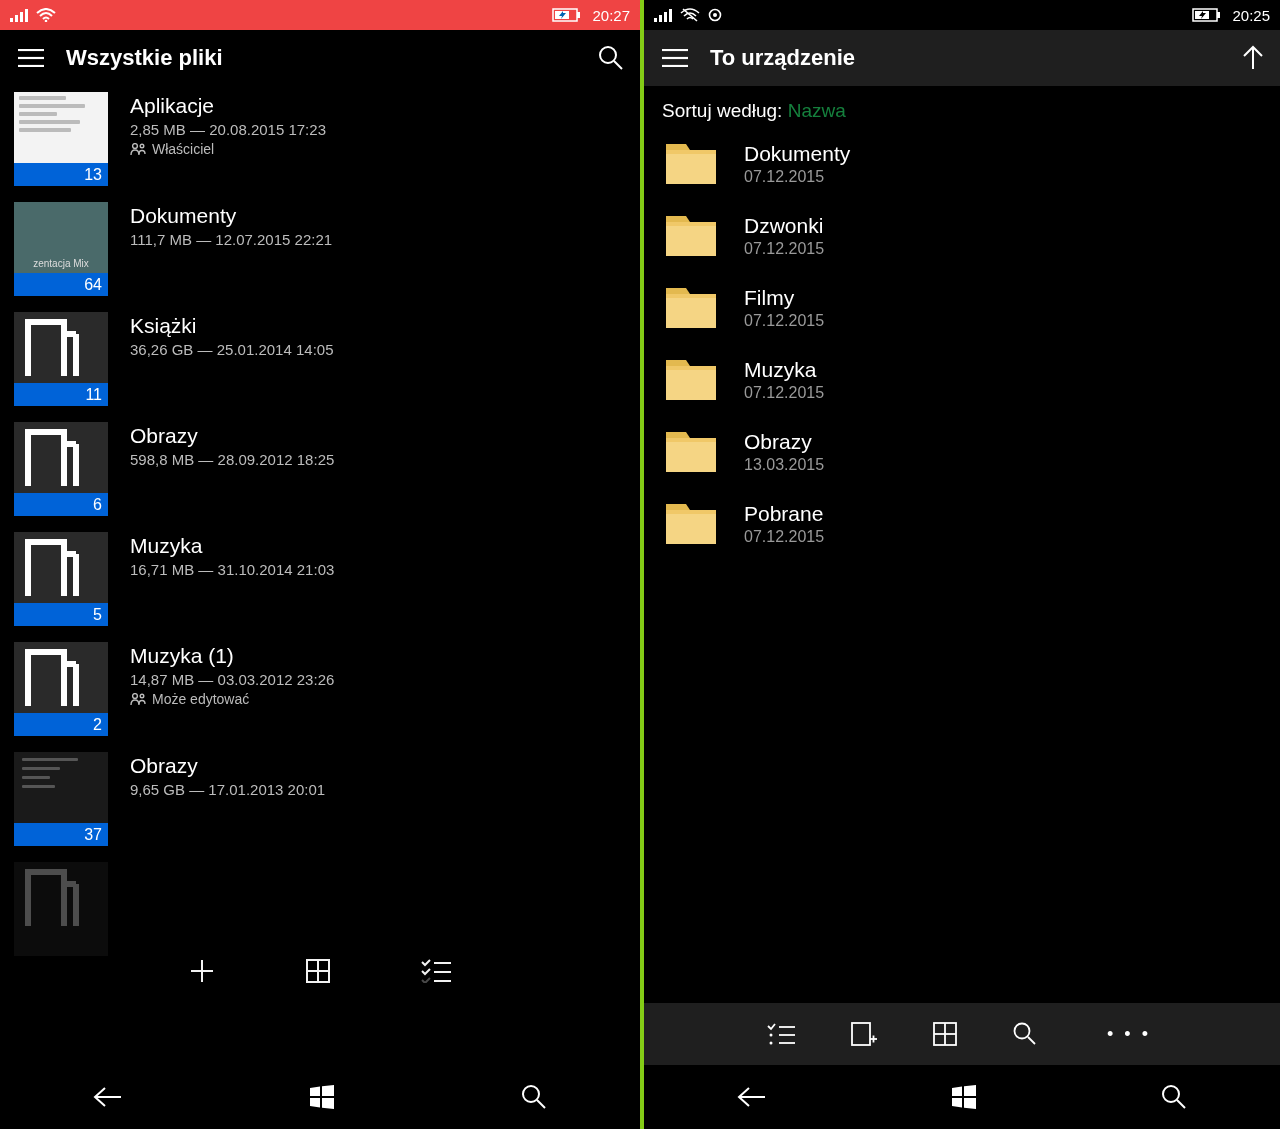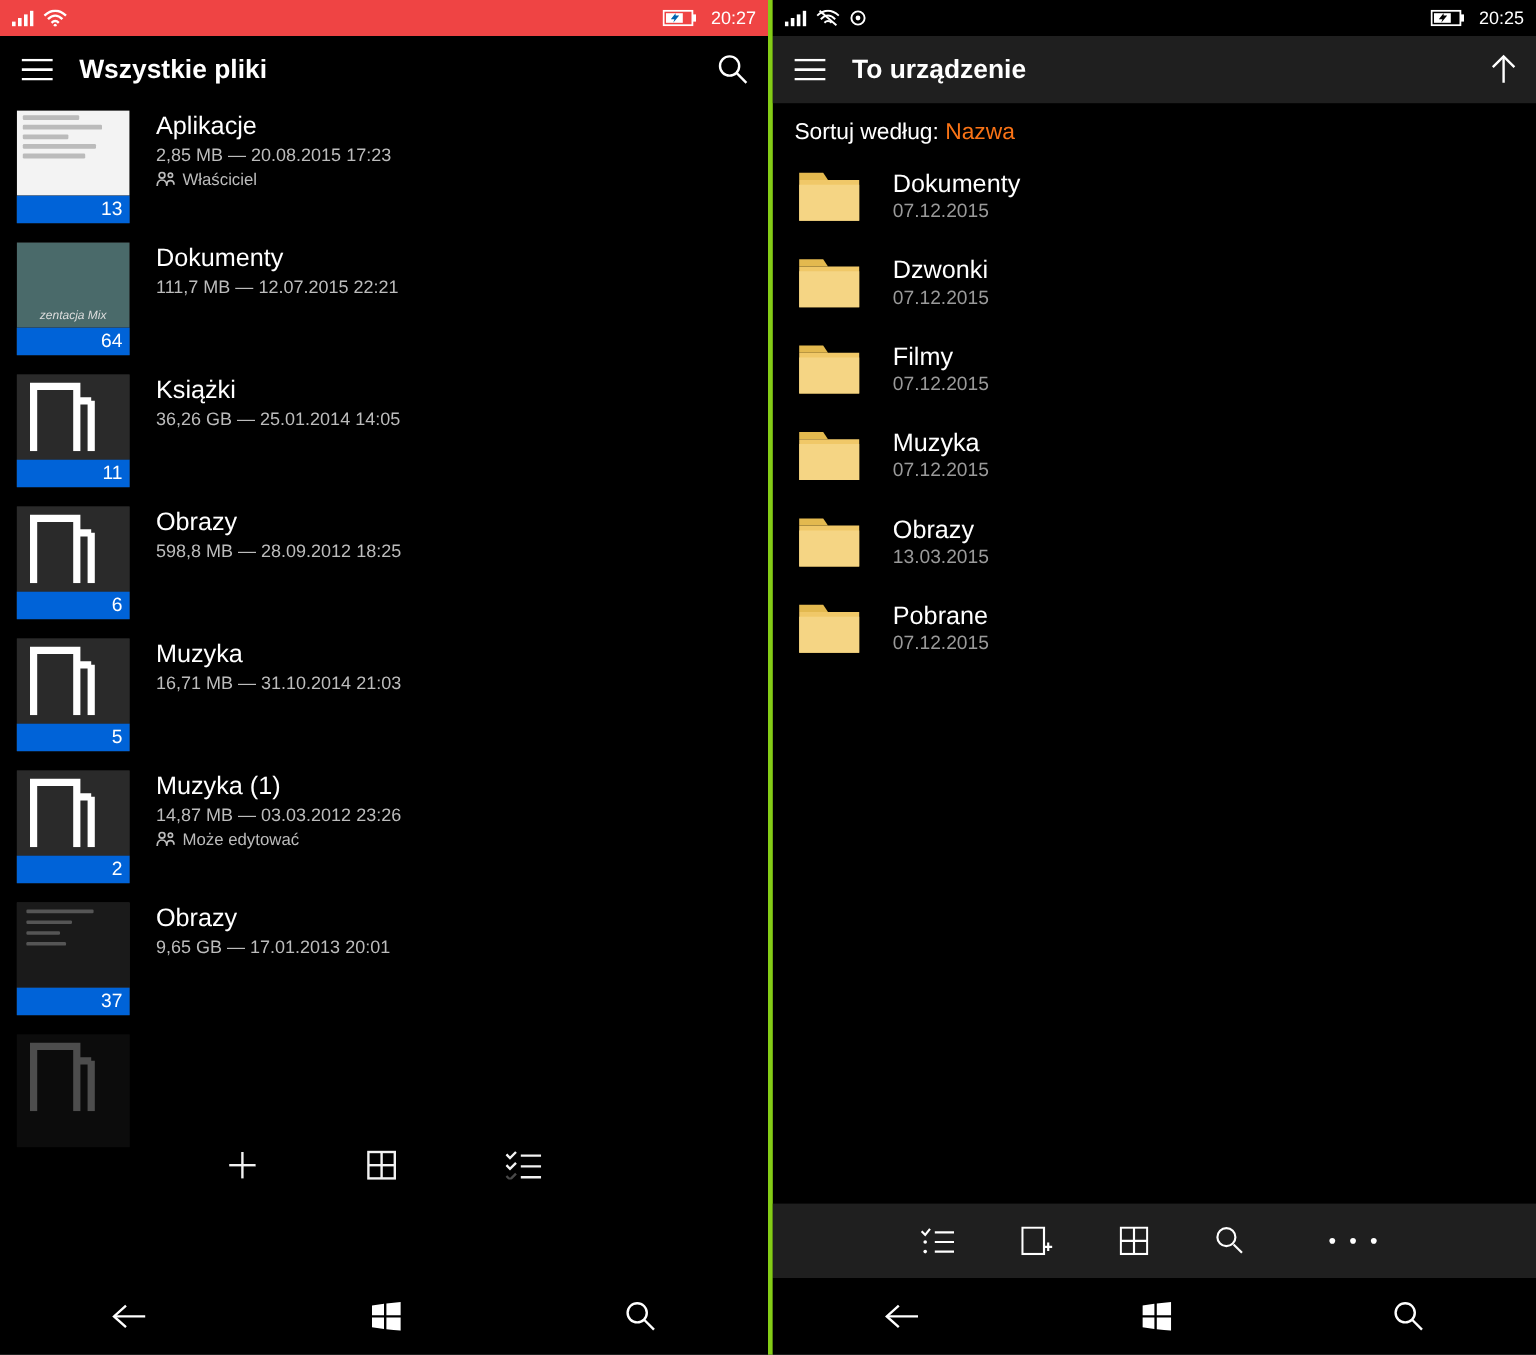--- a/index.html
+++ b/index.html
@@ -46,40 +46,40 @@
     font-size: 22px;
     font-weight: 600;
     flex: 1;
   }
   .icon-btn { display: inline-flex; align-items: center; justify-content: center; }
   
   .sort-row {
     padding: 14px 18px;
     font-size: 19px;
   }
-  .sort-value { color: #f97316; }
+  .sort-value { color: #15803d; }
   
   .content { flex: 1; overflow: hidden; position: relative; }
   
   .od-list { padding: 6px 0 0 14px; }
   .od-item {
     display: flex;
     gap: 22px;
     margin-bottom: 16px;
     align-items: flex-start;
   }
   .od-thumb {
     width: 94px;
     height: 94px;
     background: #2a2a2a;
     position: relative;
     display: flex;
     flex-direction: column;
   }
-  .od-thumb .thumb-body { flex: 1; position: relative; overflow: hidden; font-style: italic; }
+  .od-thumb .thumb-body { flex: 1; position: relative; overflow: hidden; }
   .od-thumb .count {
     height: 23px;
     background: #0063d8;
     color: #fff;
     font-size: 16px;
     text-align: right;
     padding: 0 6px;
     line-height: 23px;
   }
   .thumb-book {

